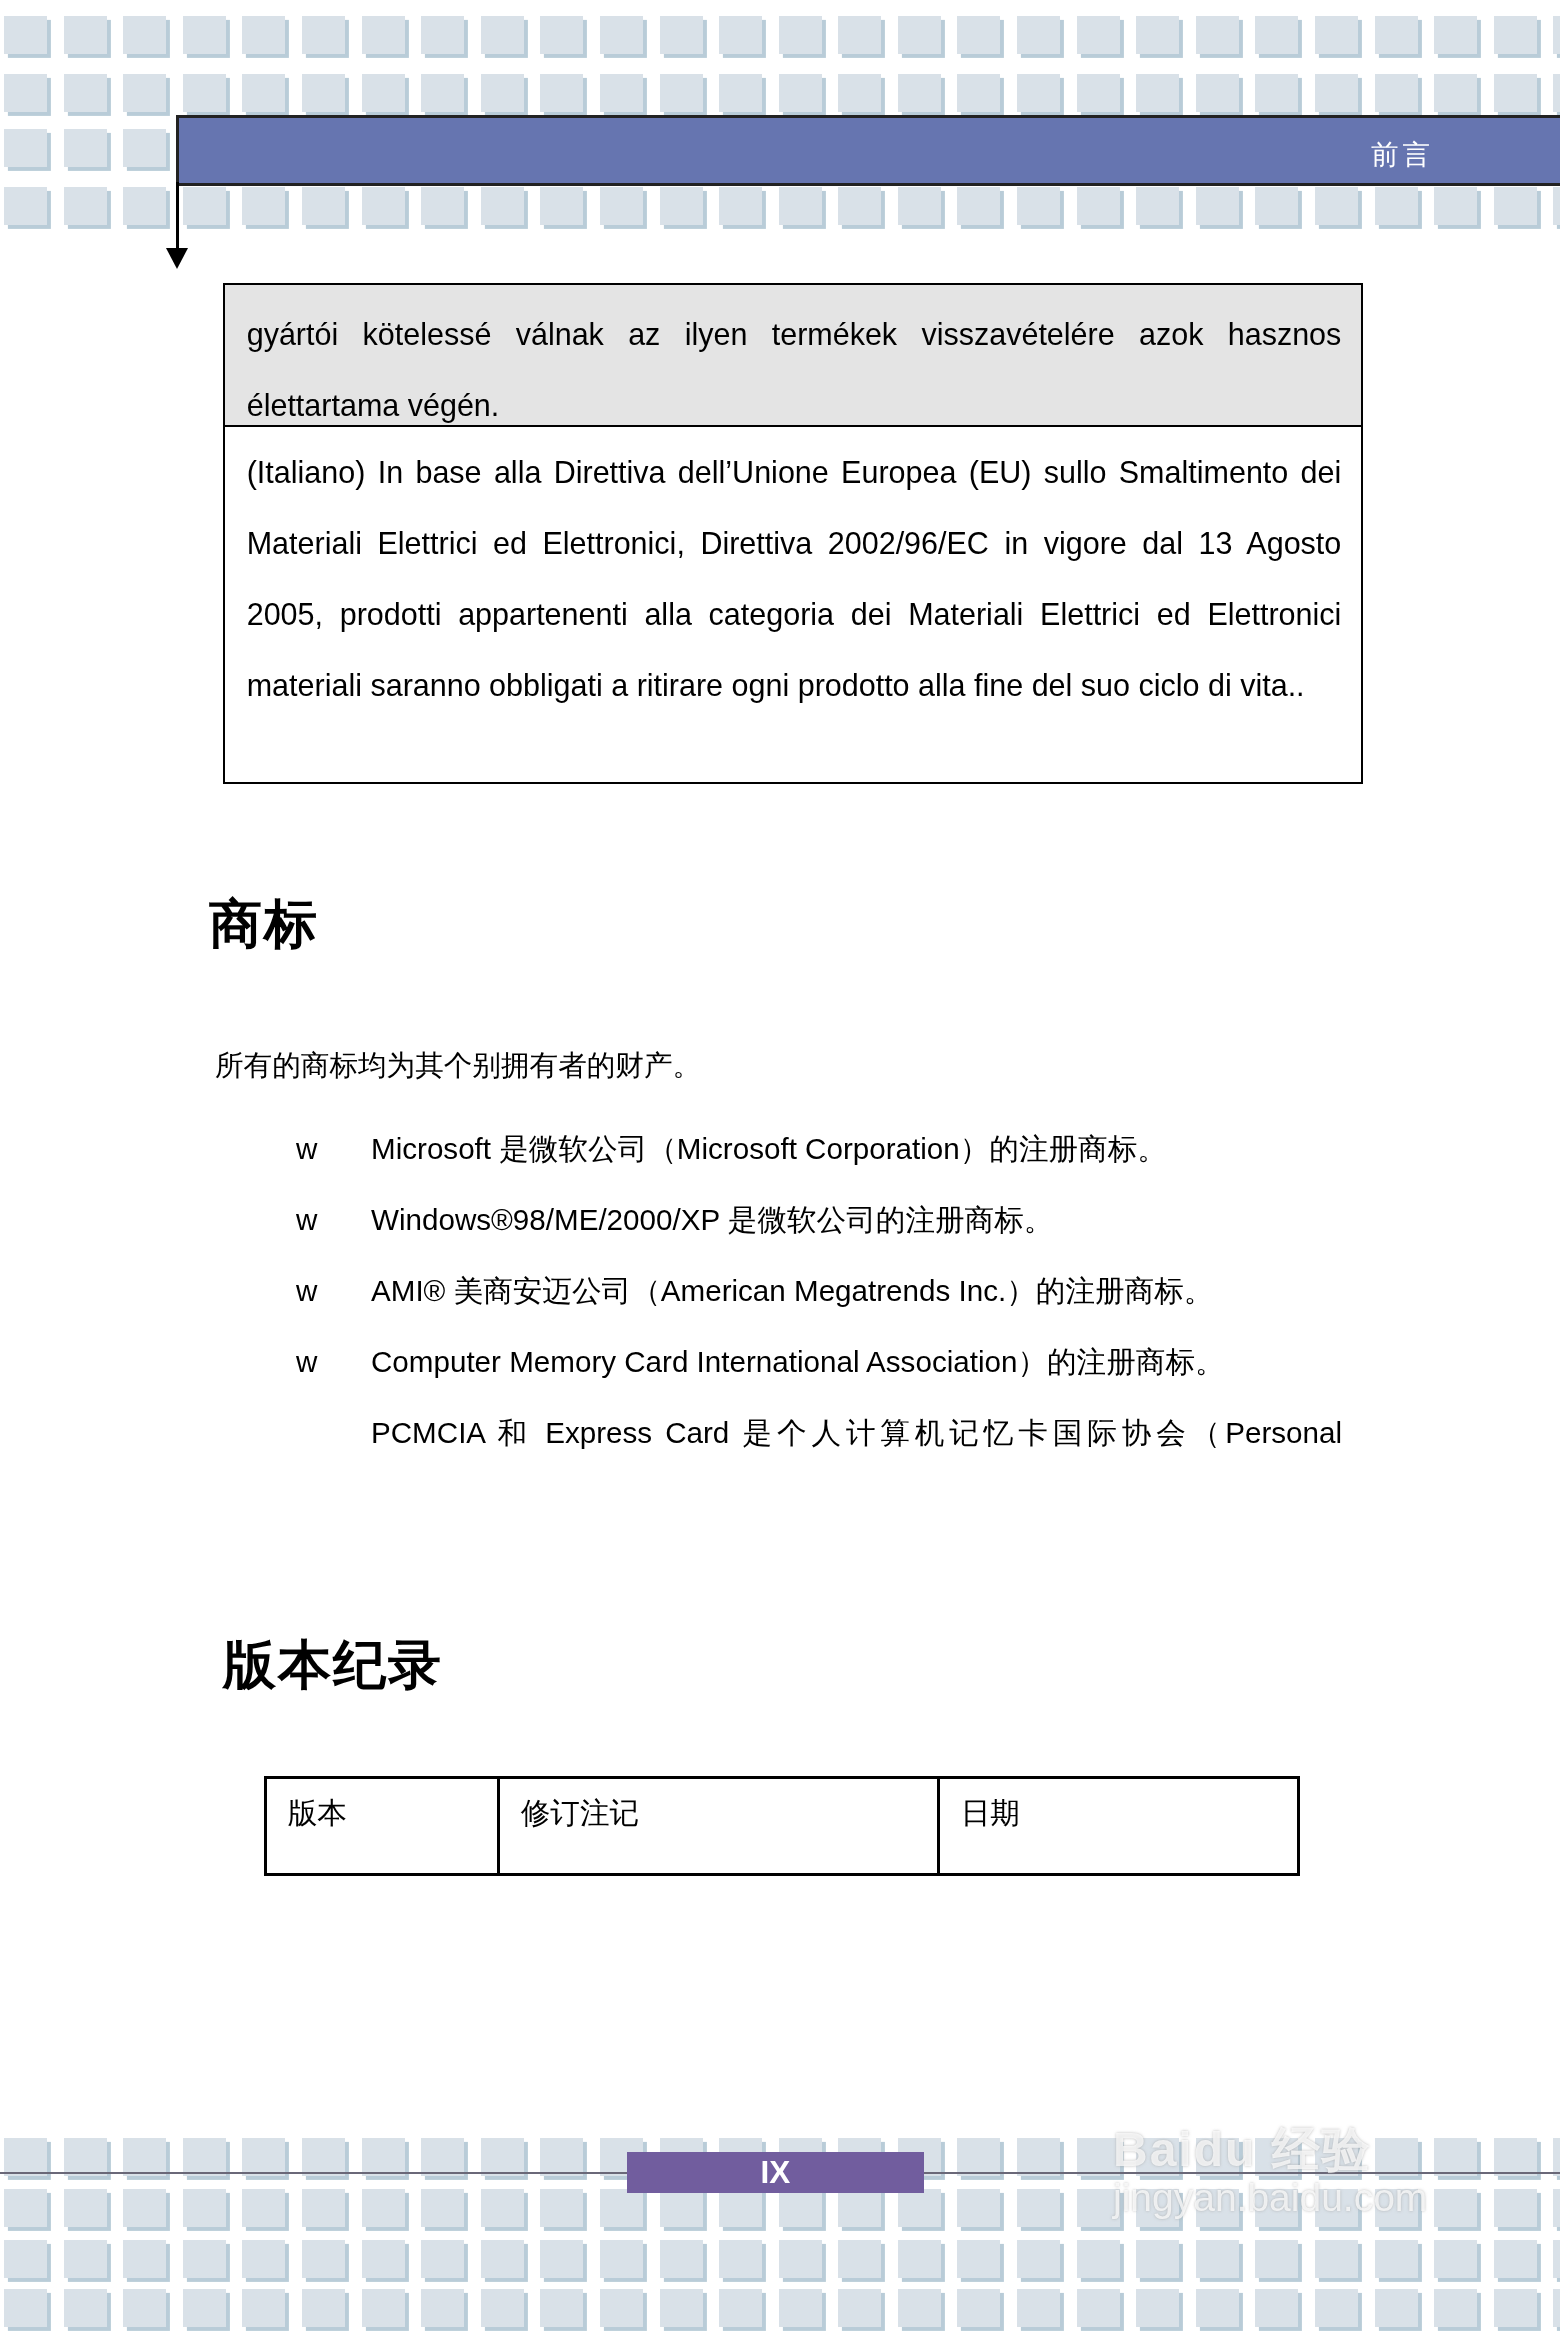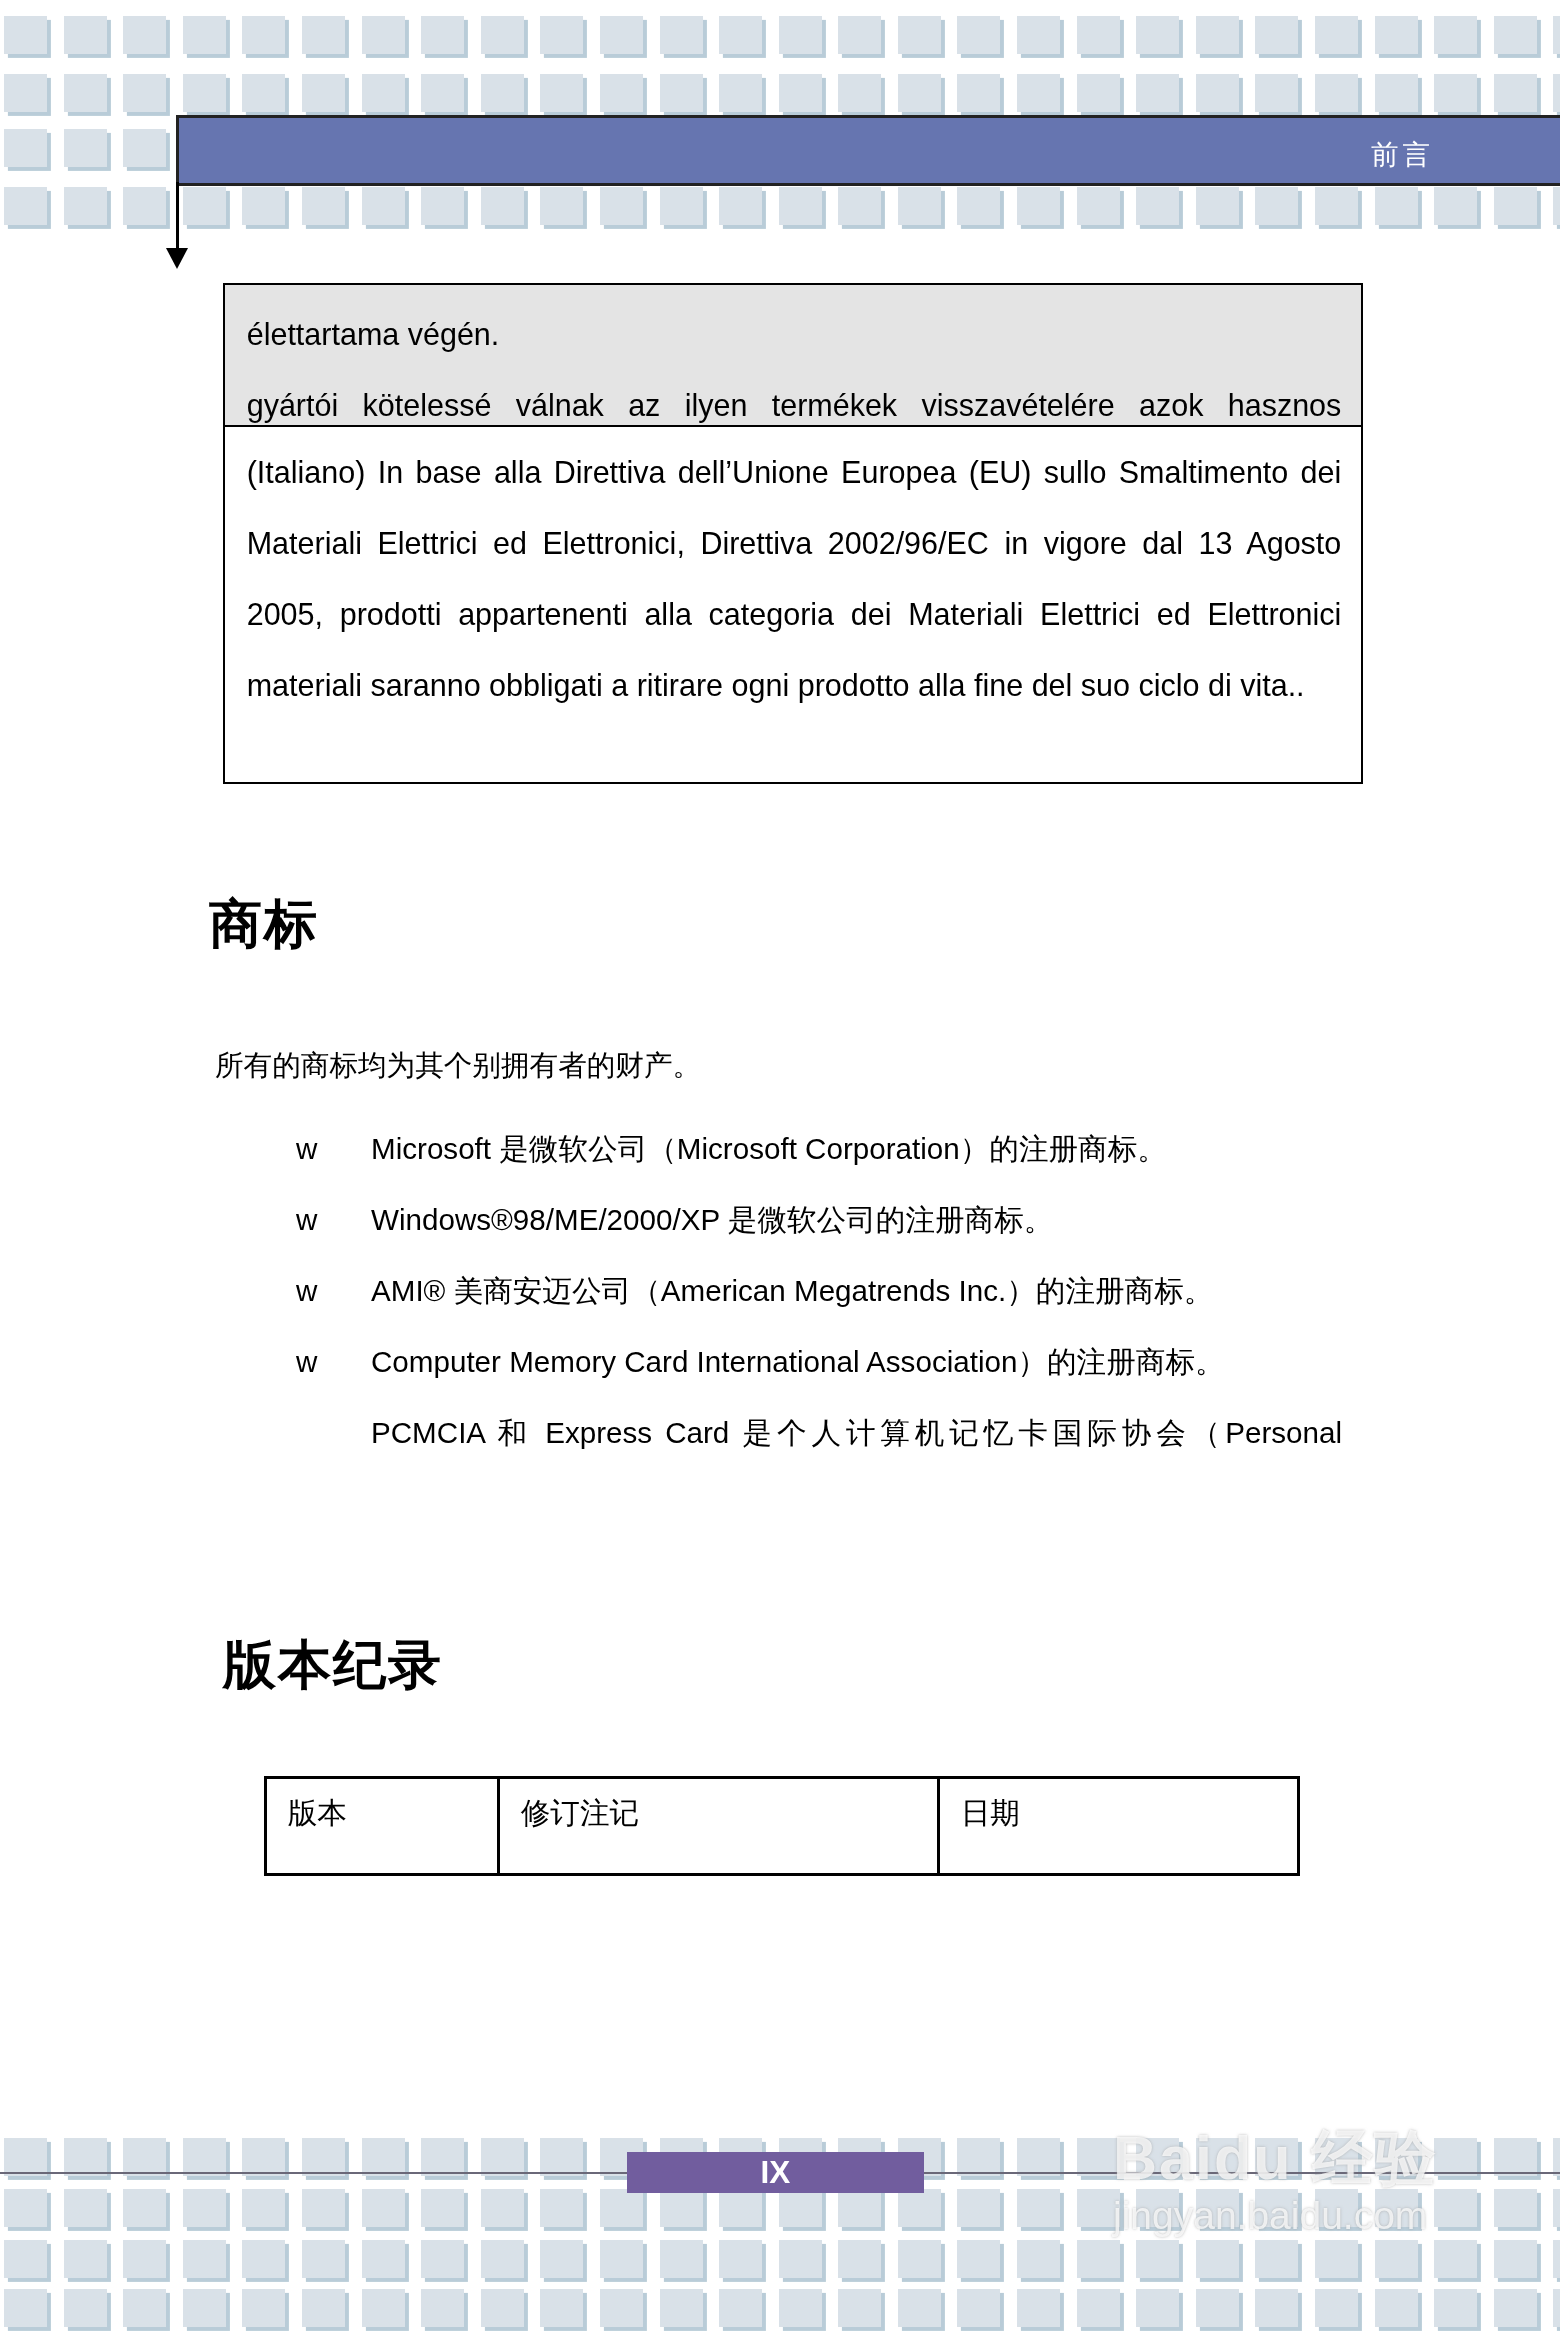--- a/index.html
+++ b/index.html
@@ -43,21 +43,21 @@
   .ver-table { position: absolute; left: 264px; top: 1776px; width: 1036px; border-collapse: collapse; }
   .ver-table td { border: 3px solid #000; vertical-align: top; padding: 13.8px 19.7px 0 20.7px;
                   font-size: 29.6px; height: 97px; }
 
   .footer-line { position: absolute; left: 0; top: 2172px; width: 1560px; height: 2px; background: #6a6878; }
   .page-badge { position: absolute; left: 627px; top: 2152px; width: 297px; height: 41px;
                 background: #715d9e; color: #fff; font-size: 31.5px; font-weight: bold;
                 text-align: center; line-height: 41px; }
   .watermark { position: absolute; left: 1113px; top: 2118px; color: rgba(255,255,255,0.75);
                text-shadow: 0 0 3px rgba(160,160,160,0.7); }
-  .wm-brand { font-size: 61px; font-weight: bold; letter-spacing: 2px; display: block; }
+  .wm-brand { font-size: 48px; font-weight: bold; letter-spacing: 2px; display: block; }
   .wm-url { font-size: 39px; display: block; margin-top: -5.9px; }
 </style>
 </head>
 <body>
 
 <div class="tile-grid" id="top-tiles" style="top:0;height:236px;">
     <div class="tile" style="left: 3.9px; top: 15.8px;"></div>
     <div class="tile" style="left: 64px; top: 15.8px;"></div>
     <div class="tile" style="left: 123px; top: 15.8px;"></div>
     <div class="tile" style="left: 183px; top: 15.8px;"></div>
@@ -169,22 +169,22 @@
 
 <div class="header-bar">
   <span class="header-title">前言</span>
 </div>
 <div class="arrow-line"></div>
 <div class="arrow-head"></div>
 
 <div class="weee-box">
   <div class="weee-row1">
     <div class="para">
+      <span class="para-line">gyártói kötelessé válnak az ilyen termékek visszavételére azok hasznos</span>
       <span class="para-line last">élettartama végén.</span>
-      <span class="para-line">gyártói kötelessé válnak az ilyen termékek visszavételére azok hasznos</span>
     </div>
   </div>
   <div class="weee-row2">
     <div class="para">
       <span class="para-line">(Italiano) In base alla Direttiva dell’Unione Europea (EU) sullo Smaltimento dei</span>
       <span class="para-line">Materiali Elettrici ed Elettronici, Direttiva 2002/96/EC in vigore dal 13 Agosto</span>
       <span class="para-line">2005, prodotti appartenenti alla categoria dei Materiali Elettrici ed Elettronici</span>
       <span class="para-line last">materiali saranno obbligati a ritirare ogni prodotto alla fine del suo ciclo di vita..</span>
     </div>
   </div>

